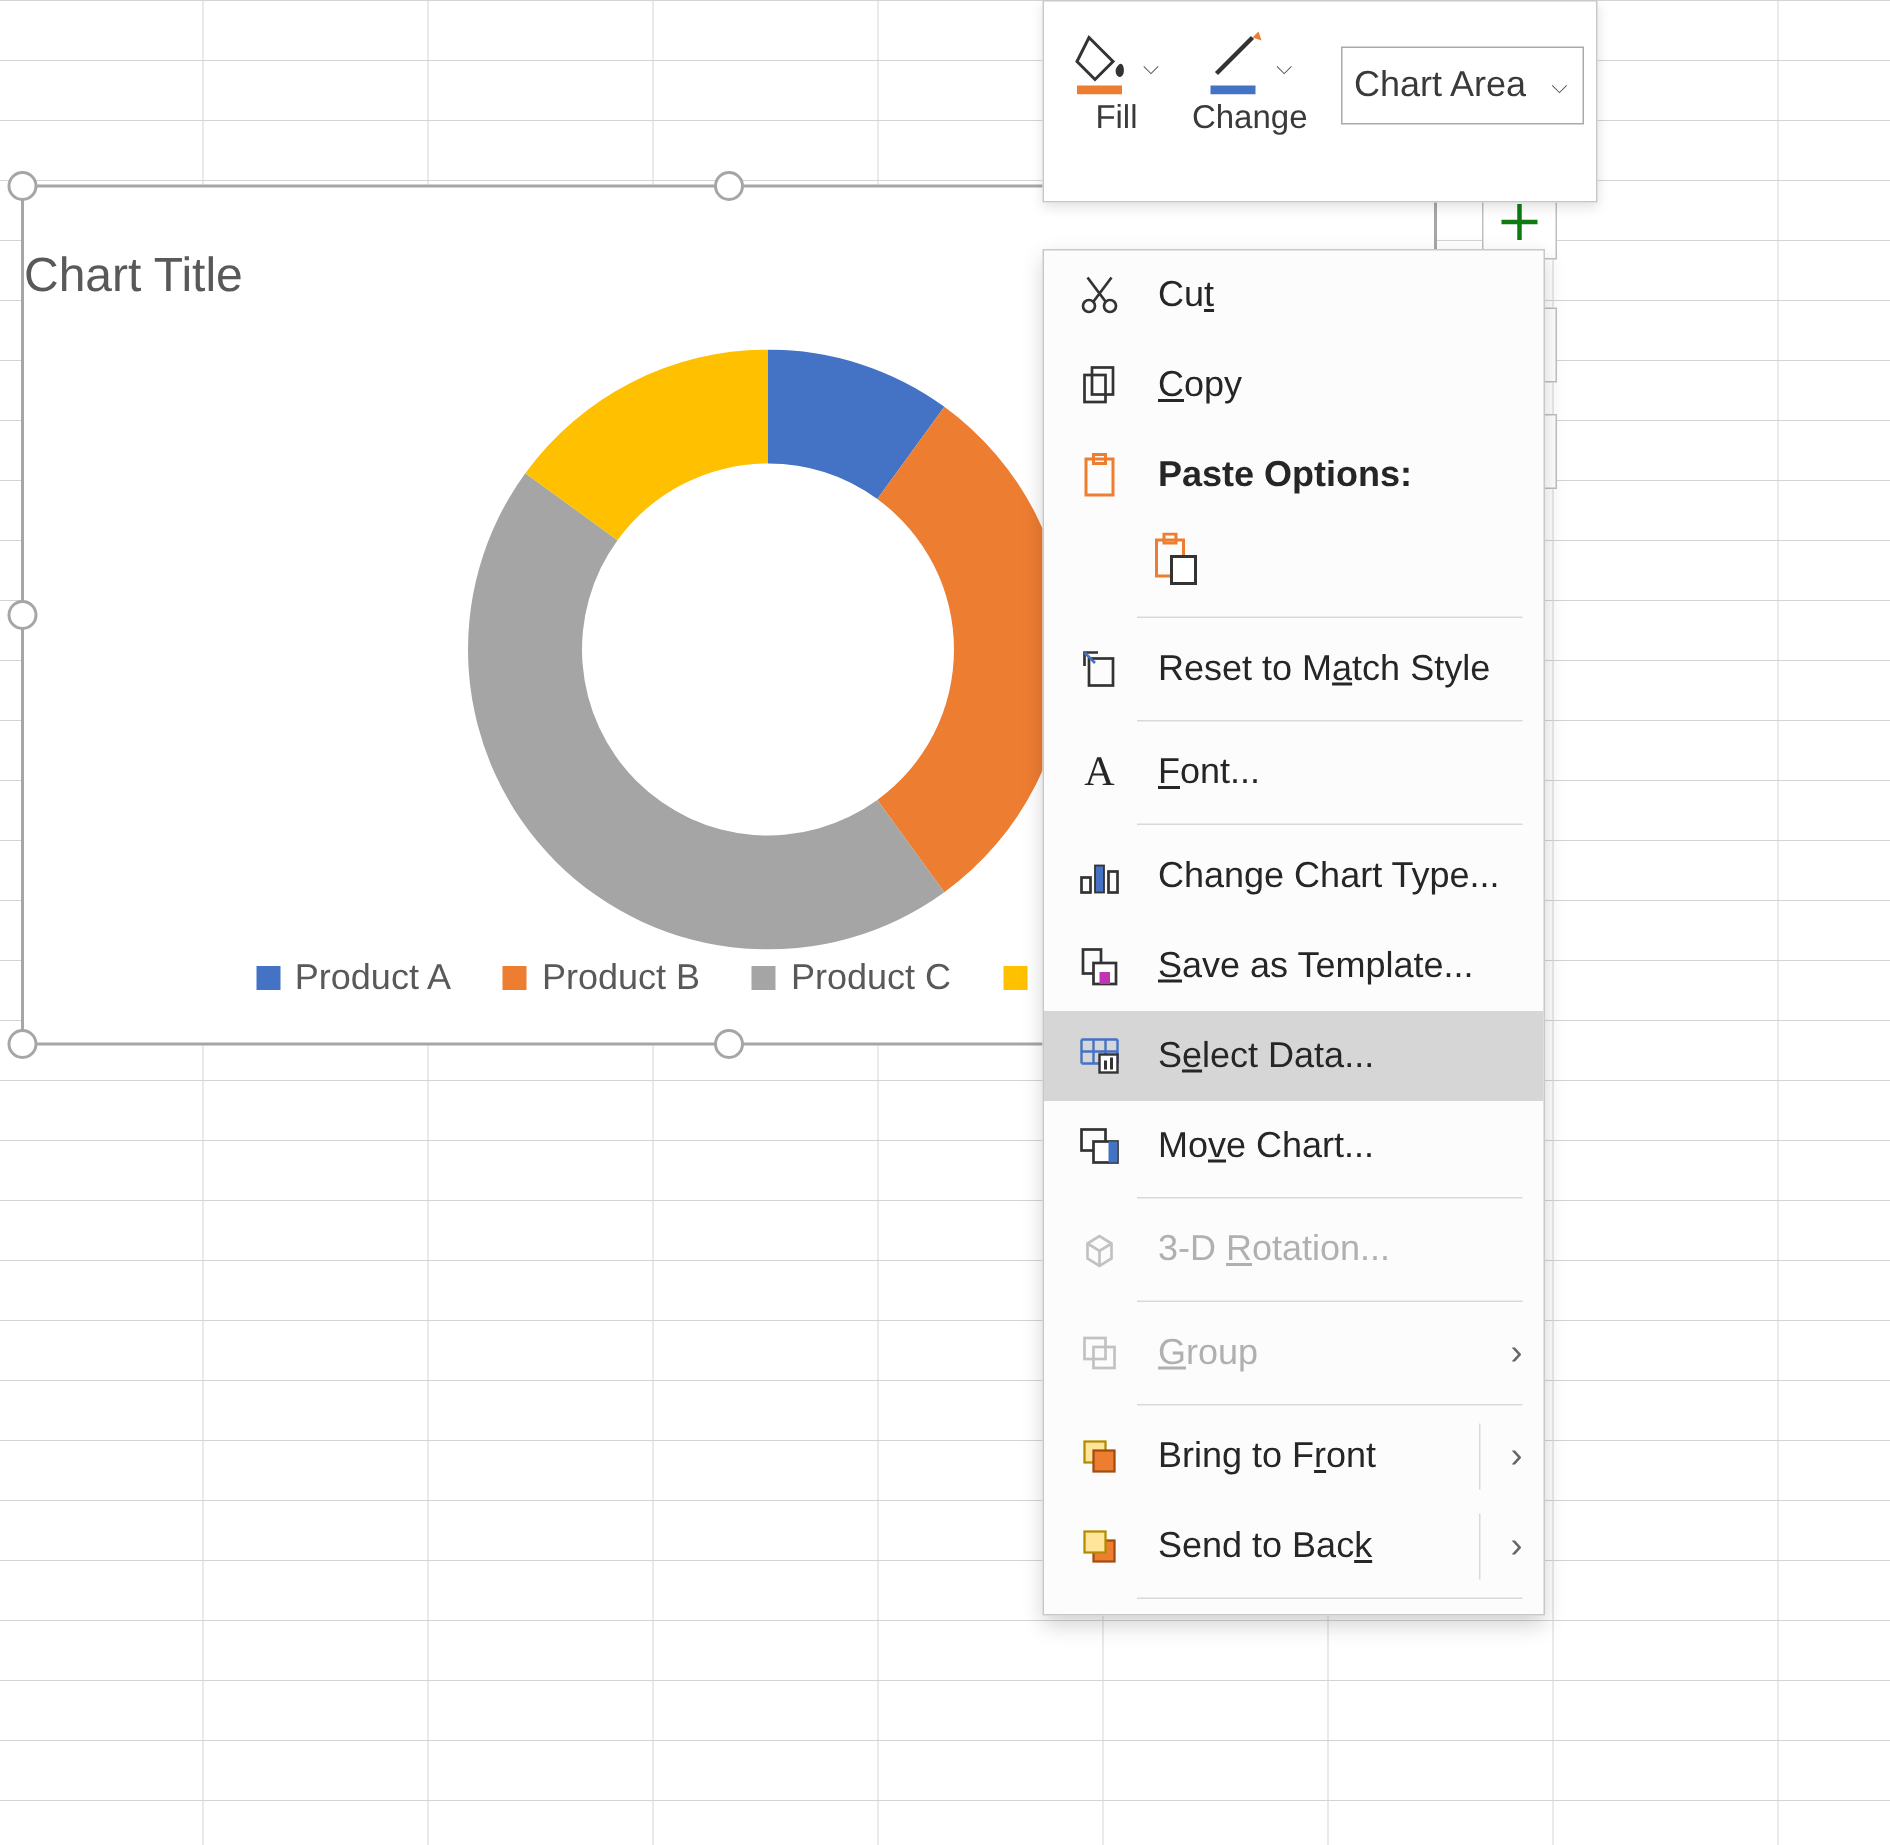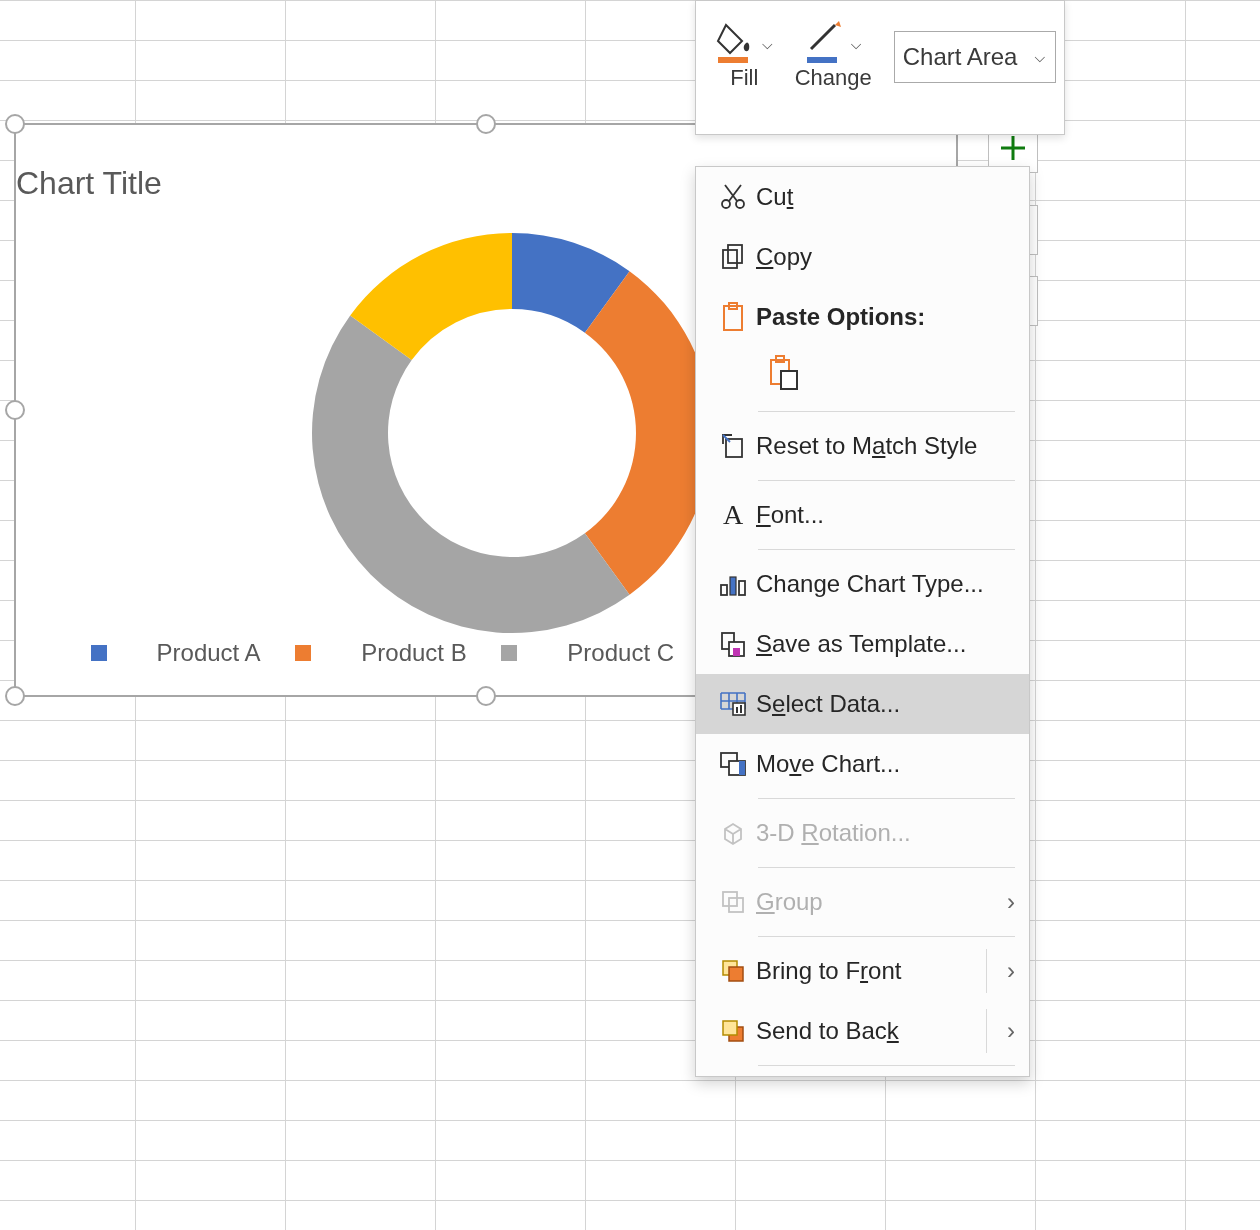--- a/index.html
+++ b/index.html
@@ -71,21 +71,20 @@
     text-align: center;
     font-size: 24px;
     color: #595959;
     white-space: nowrap;
     overflow: hidden;
   }
   .legend-item {
     display: inline-flex;
     align-items: center;
     margin: 0 14px;
-    gap: 40px;
   }
   .legend-sw {
     display: inline-block;
     width: 16px;
     height: 16px;
     margin-right: 10px;
   }
   
   .mini-toolbar {
     position: absolute;
@@ -168,21 +167,21 @@
     padding: 0 14px 0 18px;
     position: relative;
   }
   .ctx-item.hovered { background: #d6d6d6; }
   .ctx-item.disabled { color: #b0b0b0; }
   .ctx-icon {
     width: 38px;
     display: flex;
     justify-content: center;
   }
-  .ctx-label { margin-left: 4px; flex: 1; }
+  .ctx-label { margin-left: 20px; flex: 1; }
   .ctx-sub { color: #666; font-size: 24px; margin-left: 10px; }
   .ctx-sep {
     height: 1px;
     background: #d9d9d9;
     margin: 4px 14px 4px 62px;
   }
   .ctx-short-sep {
     position: absolute;
     right: 42px;
     top: 8px;

